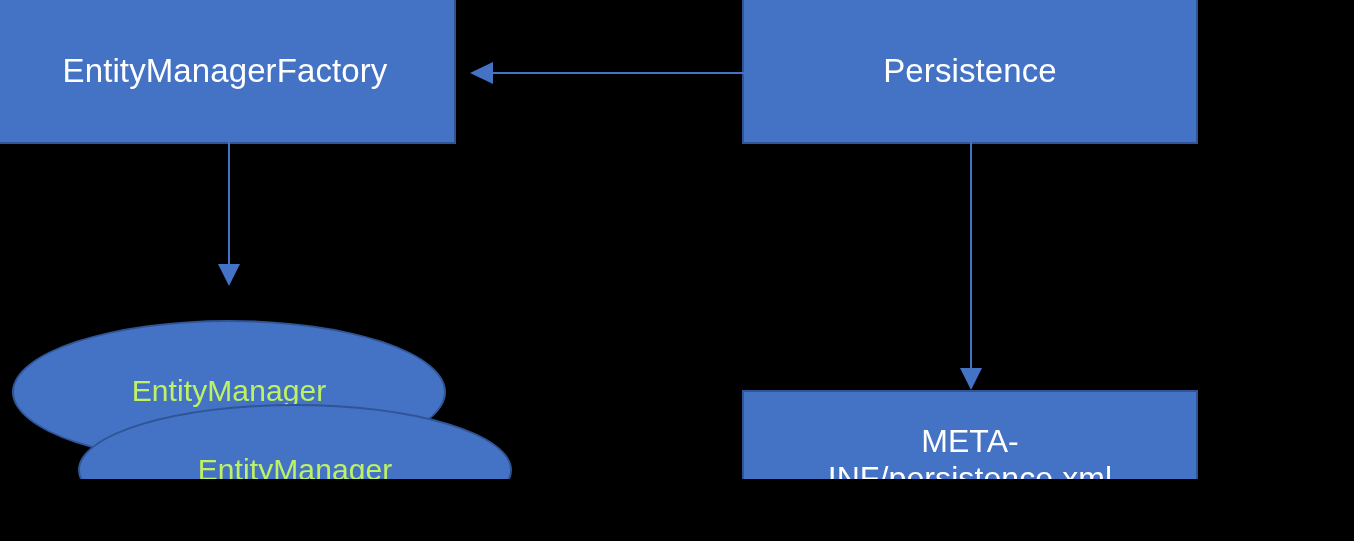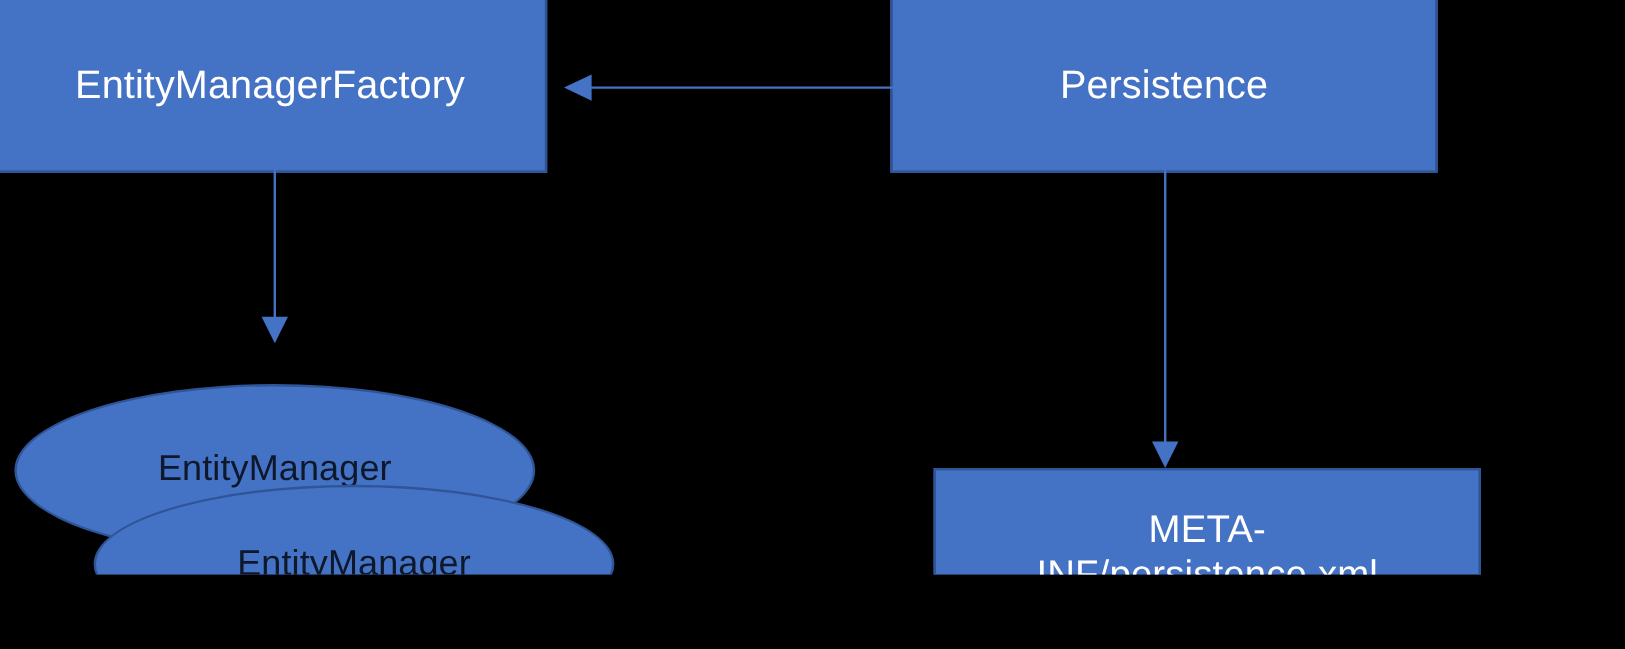--- a/index.html
+++ b/index.html
@@ -36,21 +36,21 @@
   .node-ellipse {
     position: absolute;
     box-sizing: border-box;
     background: #4472C4;
     border: 2px solid #2F5597;
     border-radius: 50%;
     display: flex;
     align-items: center;
     justify-content: center;
     text-align: center;
-    color: #0f172a;
+    color: #bef264;
     font-weight: 400;
     line-height: 1.15;
     letter-spacing: 0.1px;
   }
 
   
   #box-emf {
     left: -6px;
     top: -2px;
     width: 462px;
@@ -63,21 +63,20 @@
     width: 456px;
     height: 146px;
     font-size: 33px;
   }
   #box-metainf {
     left: 742px;
     top: 390px;
     width: 456px;
     height: 139px;
     font-size: 32px;
-    margin-left: 36px;
   }
   #ellipse-em-back {
     left: 12px;
     top: 320px;
     width: 434px;
     height: 144px;
     font-size: 30px;
     align-items: flex-start;
     padding-top: 52px;
     z-index: 1;

